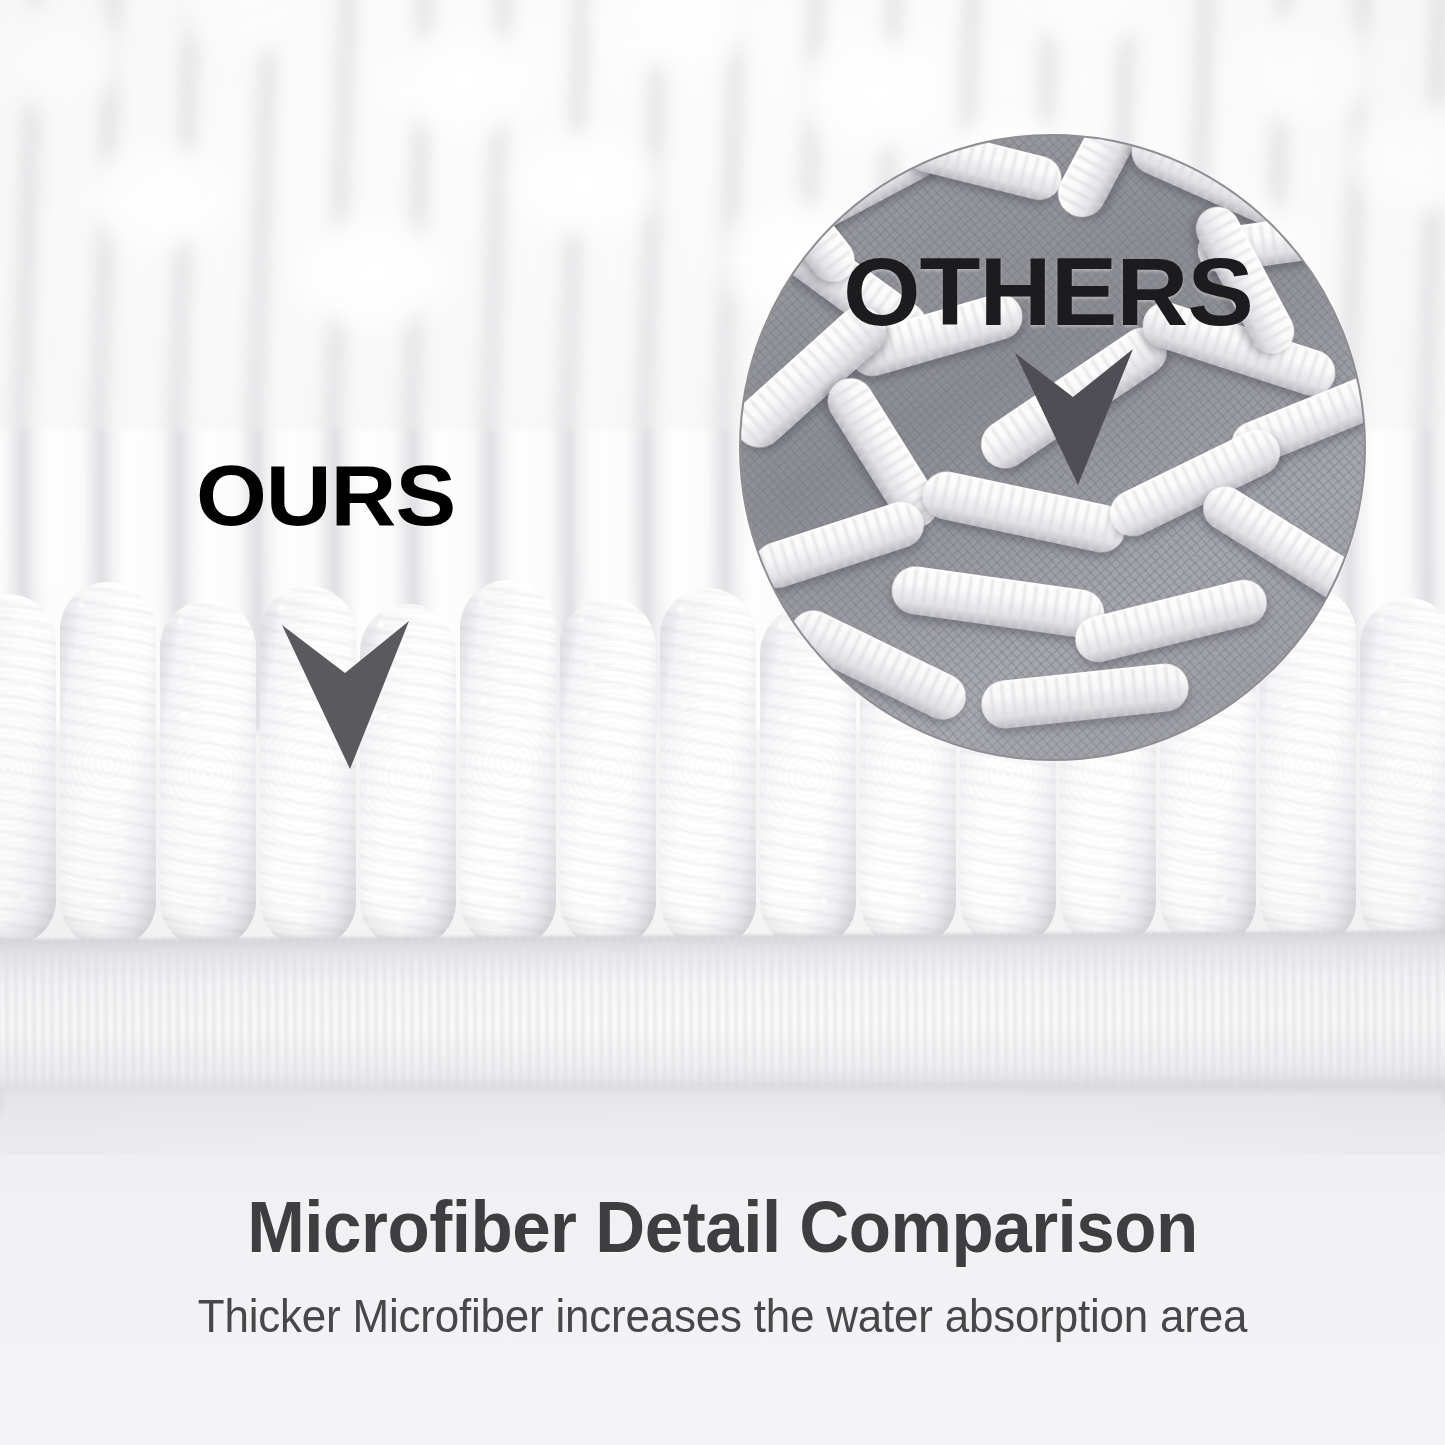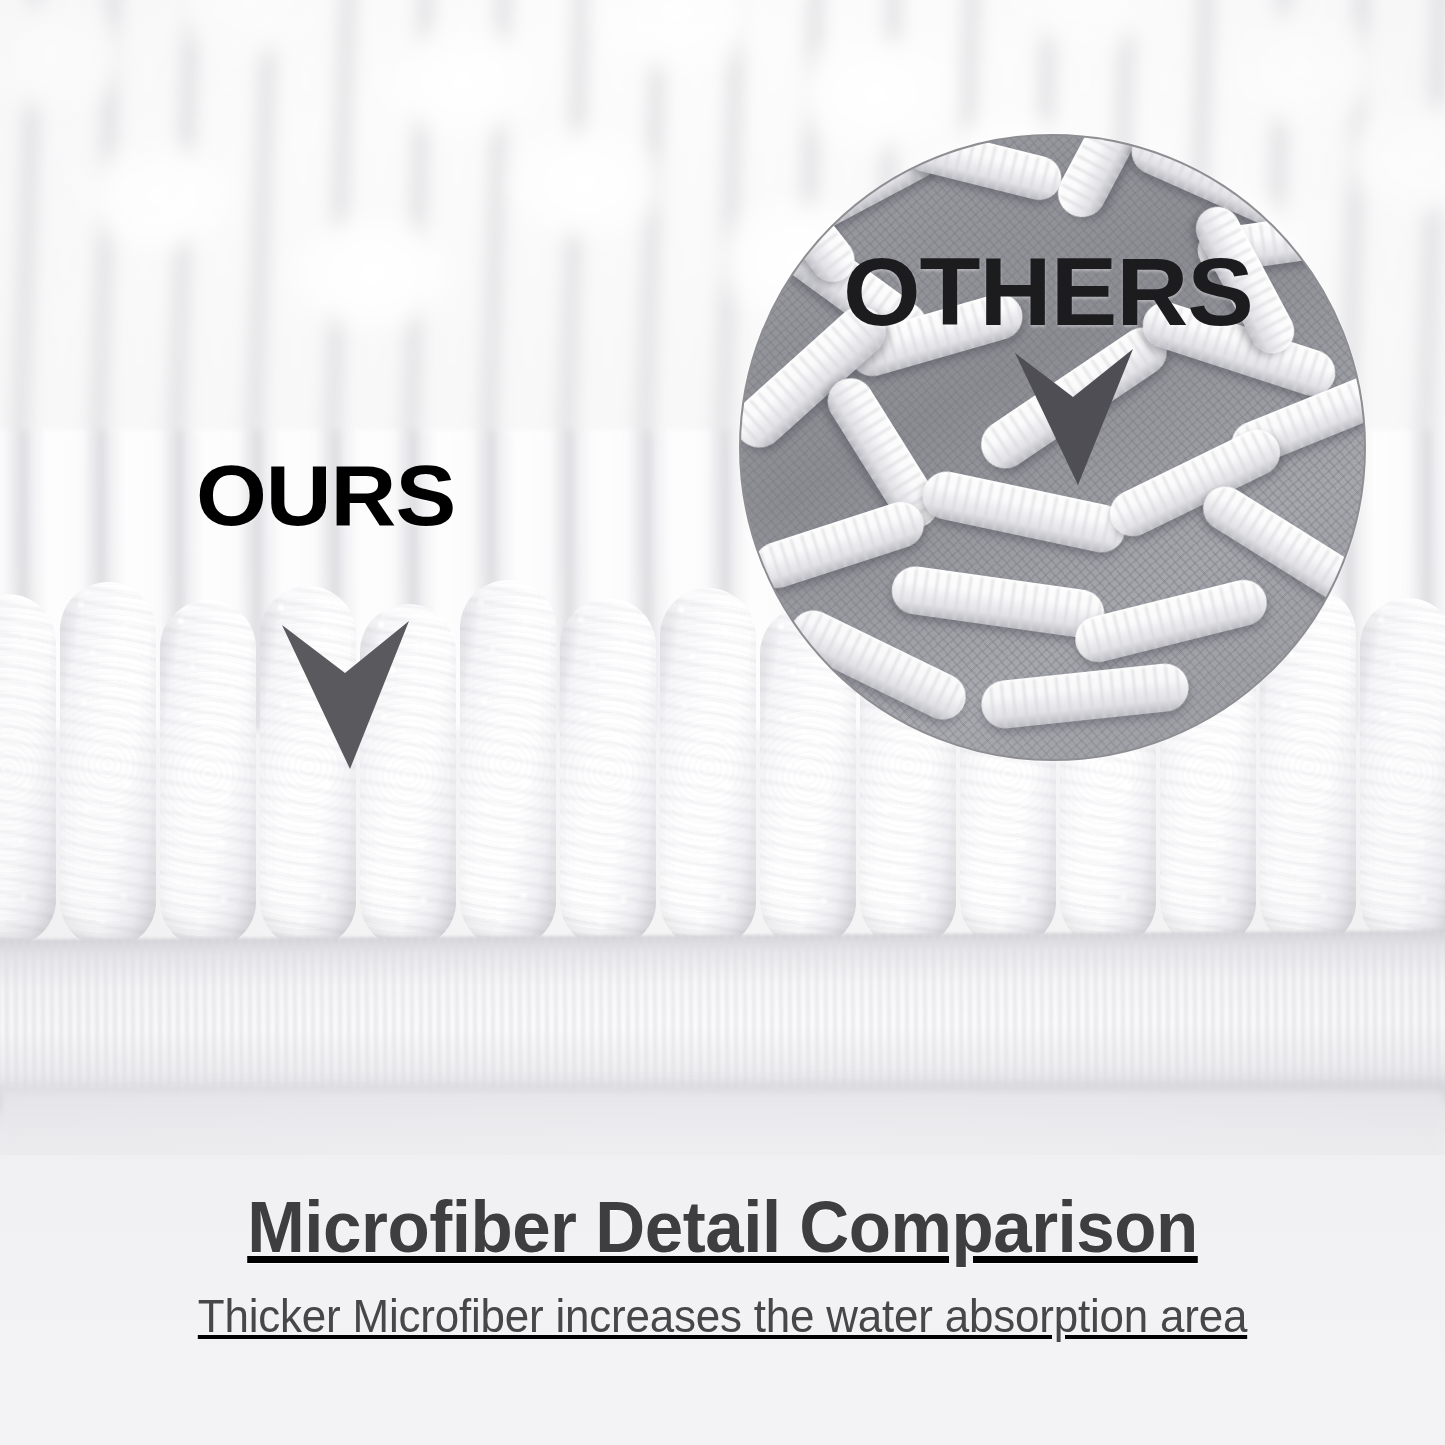--- a/index.html
+++ b/index.html
@@ -256,21 +256,20 @@
 
   
   .caption{
     position:absolute;
     left:0;
     top:1155px;
     width:1445px;
     height:290px;
     background:linear-gradient(180deg,#f0f0f2 0%, #f2f2f4 35%, #f3f3f5 100%);
     text-align:center;
-    text-decoration:underline;
   }
   .caption-title{
     margin:0;
     padding-top:36px;
     font-family:"Liberation Sans", sans-serif;
     font-weight:bold;
     font-size:72px;
     line-height:1.02;
     letter-spacing:-.5px;
     color:#3e3e40;

